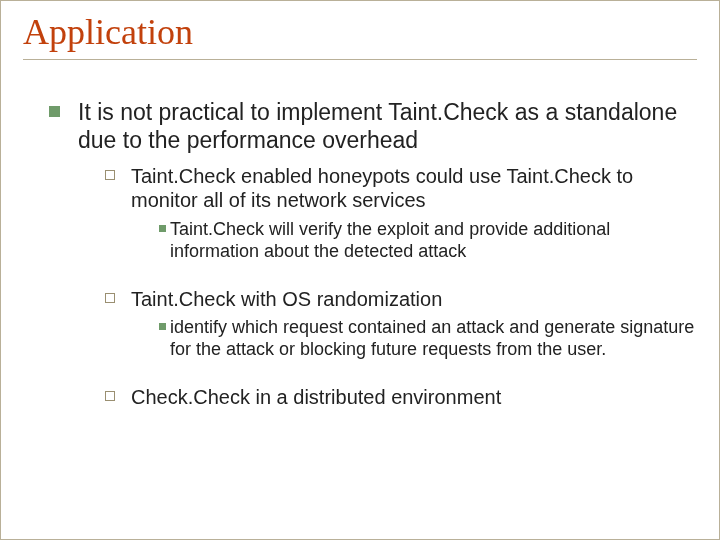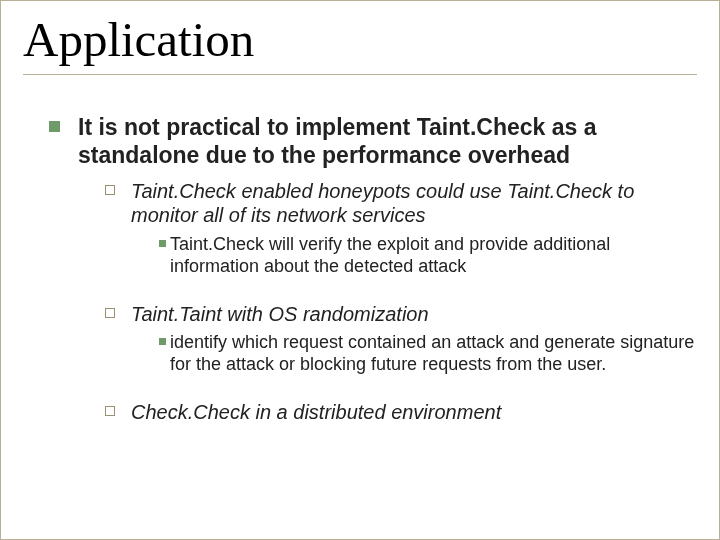--- a/index.html
+++ b/index.html
@@ -15,22 +15,22 @@
   .slide {
     box-sizing: border-box;
     width: 720px;
     height: 540px;
     border: 1px solid #b9b098;
     padding: 10px 22px 18px 22px;
     position: relative;
   }
   .title {
     font-family: "Times New Roman", Times, serif;
-    font-size: 49px;
-    color: #000000;
+    font-size: 36px;
+    color: #c2410c;
     margin: 0 0 6px 0;
     font-weight: normal;
   }
   .rule {
     border: none;
     border-top: 1px solid #b9b098;
     margin: 0 0 38px 0;
   }
   .row {
     display: flex;
@@ -55,24 +55,24 @@
     background: transparent;
     margin-top: 6px;
   }
   .bul.tiny-green {
     width: 7px;
     height: 7px;
     background: #6f9b6a;
     margin-top: 6px;
   }
   .txt { flex: 1 1 auto; }
-  .lvl1 { margin-left: 26px; font-weight: bold; }
+  .lvl1 { margin-left: 26px; }
   .lvl1 .txt { font-size: 23px; line-height: 1.22; margin-left: 18px; }
   .lvl2 { margin-left: 82px; margin-top: 10px; }
-  .lvl2 .txt { font-size: 20px; line-height: 1.22; margin-left: 16px; font-style: italic; }
+  .lvl2 .txt { font-size: 20px; line-height: 1.22; margin-left: 16px; }
   .lvl3 { margin-left: 136px; margin-top: 6px; }
   .lvl3 .txt { font-size: 18px; line-height: 1.22; margin-left: 4px; }
   .gap { height: 8px; }
 </style>
 </head>
 <body>
 
 <div class="slide">
 
   <h1 class="title">Application</h1>
@@ -90,21 +90,21 @@
 
   <div class="row lvl3">
     <span class="bul tiny-green"></span>
     <span class="txt">Taint.Check will verify the exploit and provide additional information about the detected attack</span>
   </div>
 
   <div class="gap"></div>
 
   <div class="row lvl2">
     <span class="bul small-sq"></span>
-    <span class="txt">Taint.Taint with OS randomization</span>
+    <span class="txt">Taint.Check with OS randomization</span>
   </div>
 
   <div class="row lvl3">
     <span class="bul tiny-green"></span>
     <span class="txt">identify which request contained an attack and generate signature for the attack or blocking future requests from the user.</span>
   </div>
 
   <div class="gap"></div>
 
   <div class="row lvl2">

